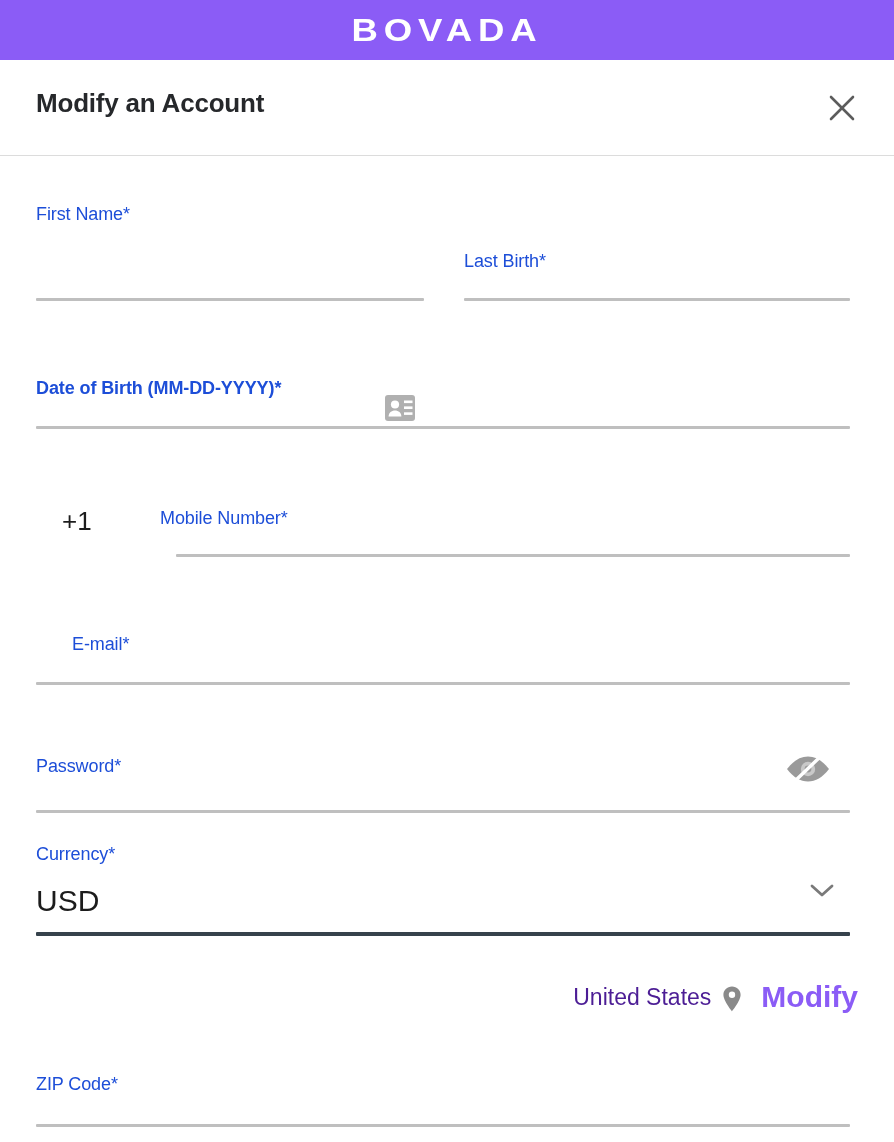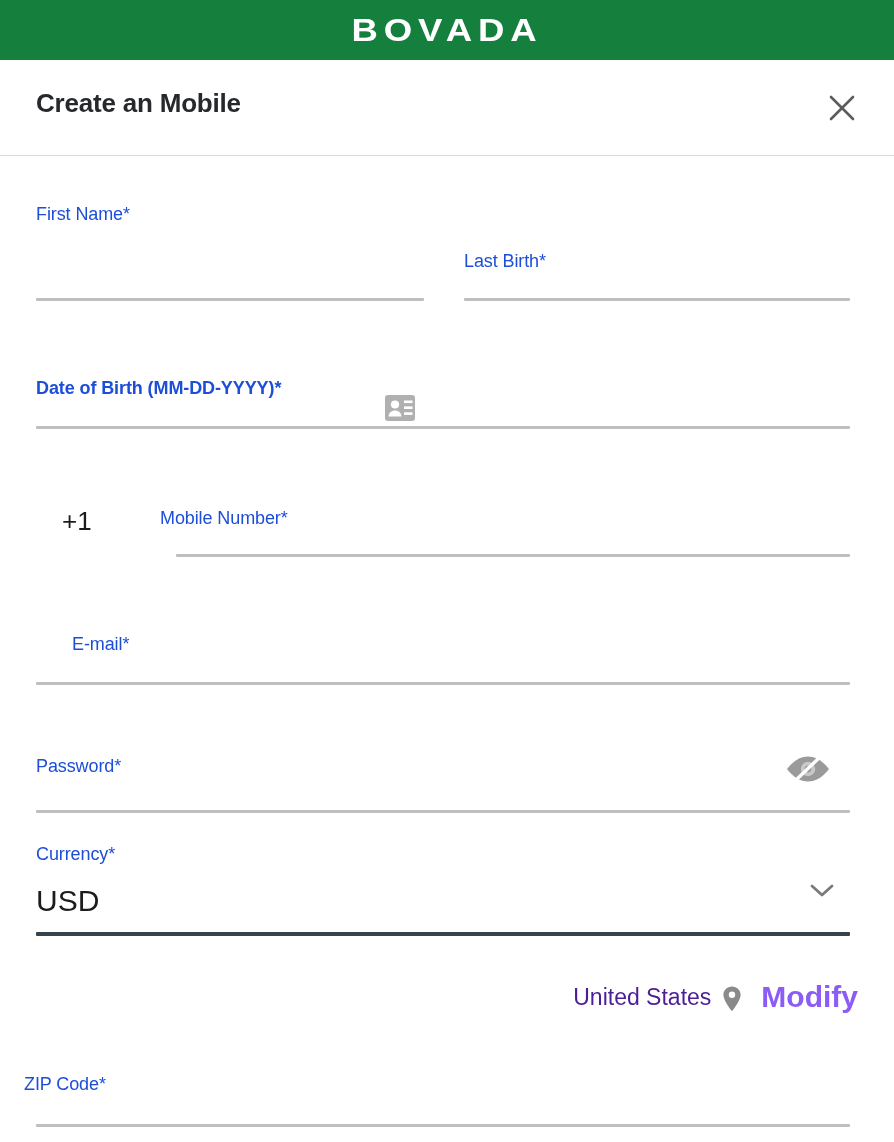--- a/index.html
+++ b/index.html
@@ -9,21 +9,21 @@
     background: #ffffff;
     font-family: "Liberation Sans", sans-serif;
     overflow: hidden;
   }
   .page { position: relative; width: 894px; height: 1142px; background: #fff; }
 
   
   .brandbar {
     position: absolute; left: 0; top: 0;
     width: 894px; height: 60px;
-    background: #15803d;
+    background: #8b5cf6;
     display: flex; align-items: center; justify-content: center;
   }
   .brand-logo {
     color: #ffffff;
     font-family: "Liberation Sans", sans-serif;
     font-size: 31px;
     font-weight: 700;
     letter-spacing: 5px;
     transform: scaleX(1.18);
     line-height: 1;
@@ -102,21 +102,21 @@
 </head>
 <body>
 
 <div class="page">
 
   <div class="brandbar">
     <div class="brand-logo">BOVADA</div>
   </div>
 
   <div class="dialog-header">
-    <div class="dialog-title">Create an Mobile</div>
+    <div class="dialog-title">Modify an Account</div>
     <div class="close-btn">
       <svg width="30" height="30" viewBox="0 0 30 30">
         <line x1="4" y1="4" x2="26" y2="26" stroke="#5c5c5c" stroke-width="2.6" stroke-linecap="round"></line>
         <line x1="26" y1="4" x2="4" y2="26" stroke="#5c5c5c" stroke-width="2.6" stroke-linecap="round"></line>
       </svg>
     </div>
   </div>
 
   <div class="form">
 
@@ -194,19 +194,19 @@
       <span class="pin-icon" style="position:relative; margin-left:10px; top:2px;">
         <svg width="22" height="28" viewBox="0 0 22 28" style="display:block;">
           <path d="M11 1.5c-5 0-8.6 3.7-8.6 8.3 0 6.3 8.6 16.5 8.6 16.5s8.6-10.2 8.6-16.5c0-4.6-3.6-8.3-8.6-8.3z" fill="#8a8a8a"></path>
           <circle cx="11" cy="9.8" r="3.2" fill="#ffffff"></circle>
         </svg>
       </span>
       <span class="modify-link">Modify</span>
     </div>
 
     <div class="field">
-      <div class="field-label" style="left:24px; top:918px;">ZIP Code*</div>
+      <div class="field-label" style="left:36px; top:918px;">ZIP Code*</div>
       <div class="field-value" style="left:36px; top:918px;"></div>
       <div class="underline" style="left:36px; top:968px; width:814px;"></div>
     </div>
 
   </div>
 </div>
 
 </body></html>

